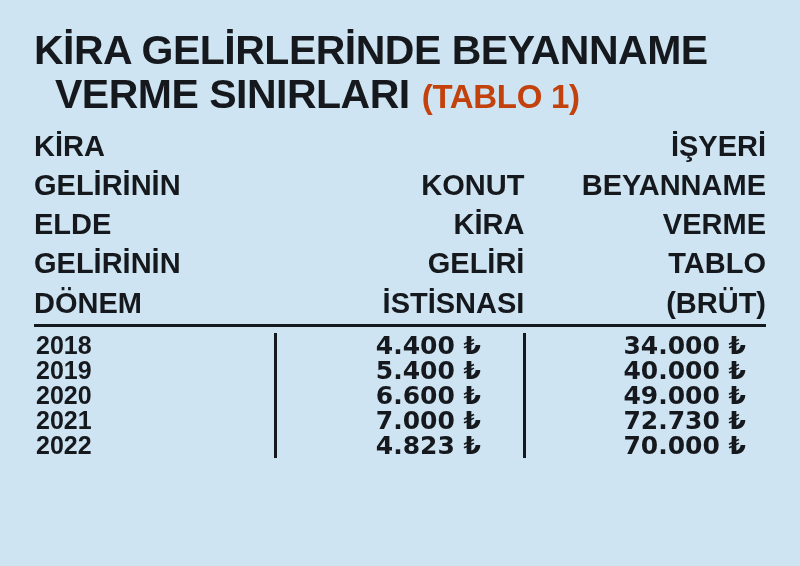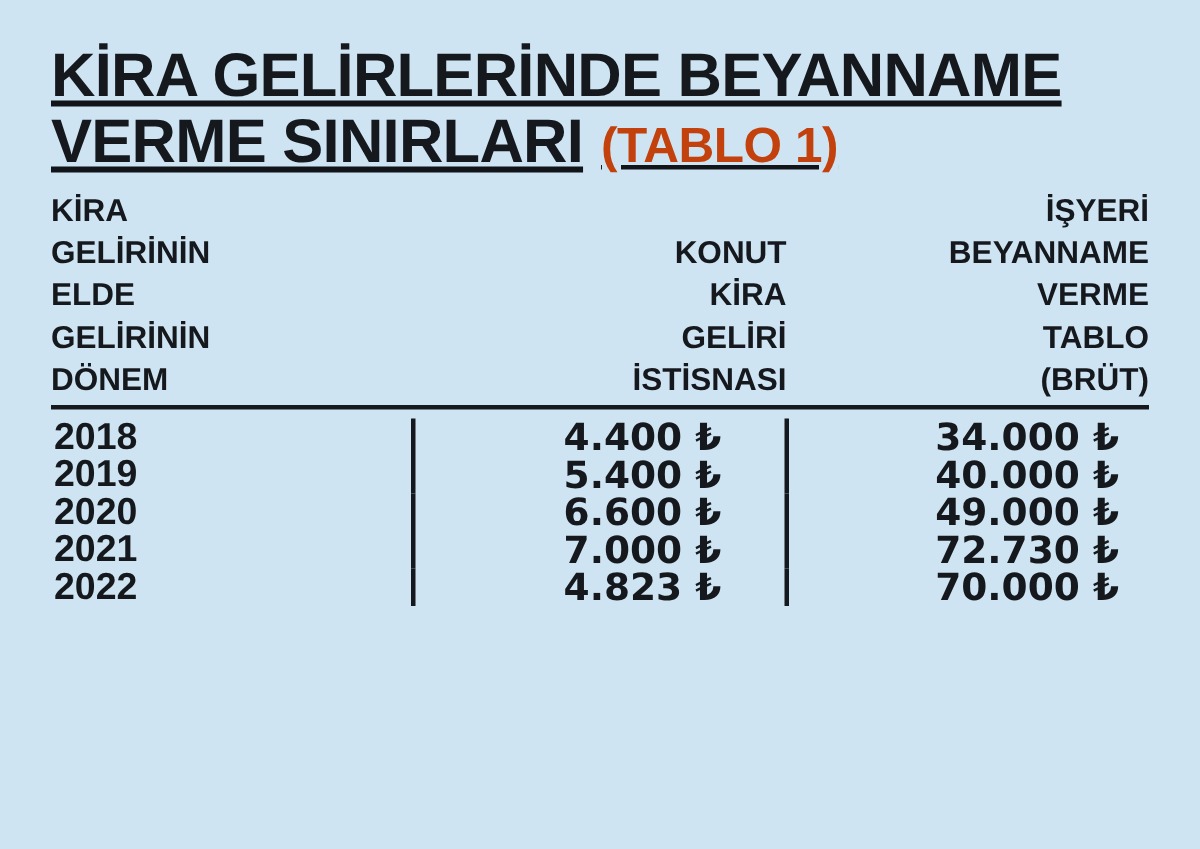--- a/index.html
+++ b/index.html
@@ -16,54 +16,54 @@
   }
   .page {
     position: relative;
     width: 800px;
     height: 566px;
     box-sizing: border-box;
     padding: 28px 34px 0 34px;
   }
   .title-block {
     margin: 0 0 10px 0;
-    text-decoration: underline;
   }
   .title-line {
     font-size: 41px;
     font-weight: bold;
     line-height: 1.08;
     letter-spacing: -0.5px;
     color: #15191d;
     white-space: nowrap;
   }
   .title-line.second {
     display: flex;
     align-items: baseline;
     gap: 12px;
+    margin-left: 21px;
   }
   .title-accent {
     color: #c2410c;
     font-size: 33px;
     font-weight: bold;
     letter-spacing: -0.3px;
   }
   table.data {
     width: 100%;
     border-collapse: collapse;
     margin-top: 6px;
   }
   table.data th,
   table.data td {
     padding: 0;
     font-weight: bold;
   }
   .head-cell {
     vertical-align: bottom;
-    font-size: 21px;
+    font-size: 29px;
     line-height: 1.355;
     color: #15191d;
     padding-bottom: 2px;
     margin-left: 38px;
   }
   .head-left {
     text-align: left;
     width: 33%;
   }
   .head-mid {

